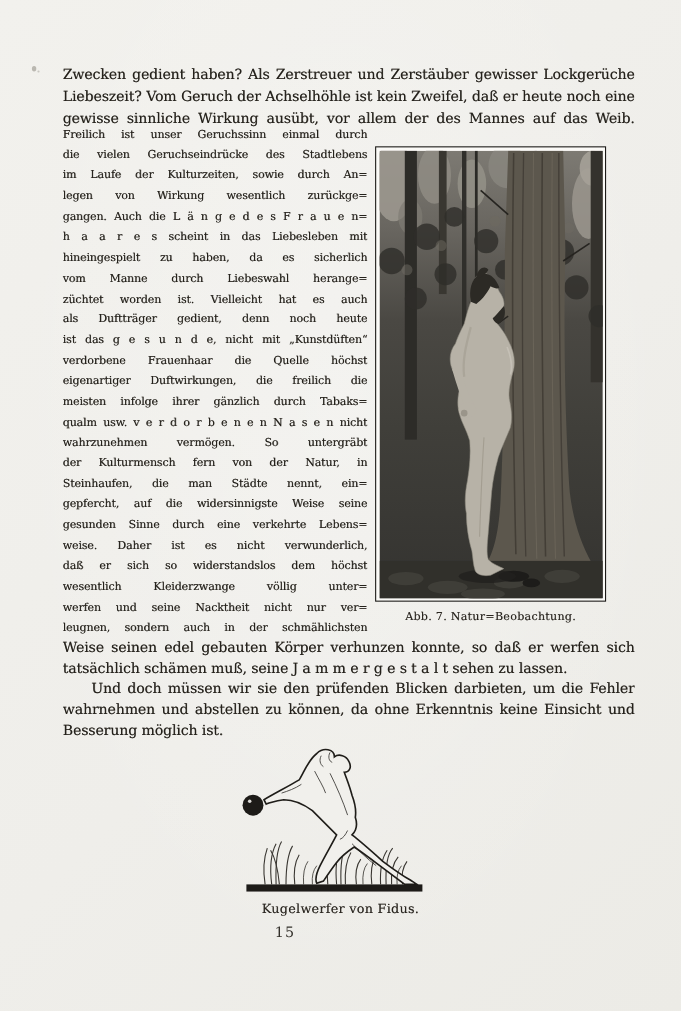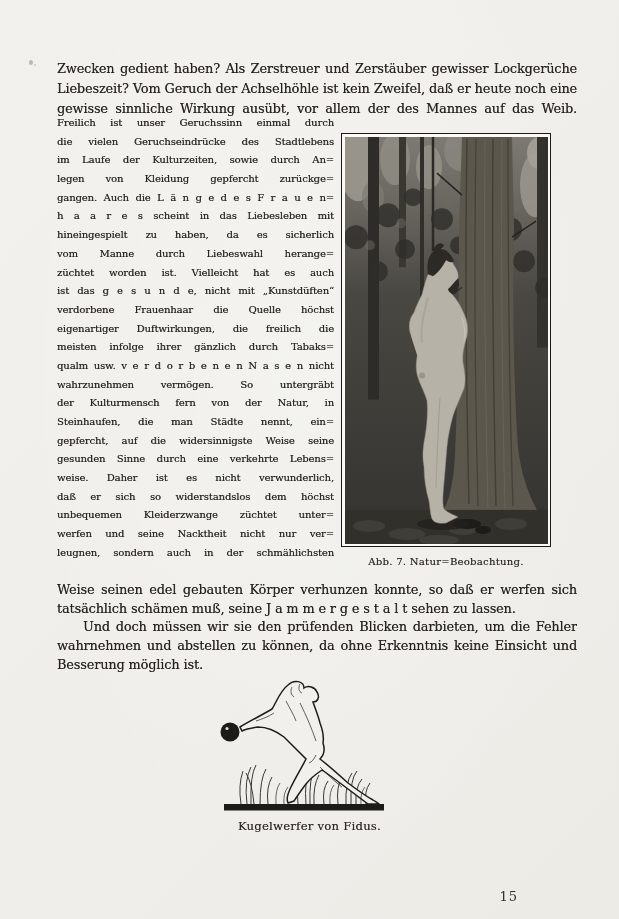--- a/index.html
+++ b/index.html
@@ -51,61 +51,62 @@
   }
 
   .drawing { position:absolute; left:216px; top:675px; width:180px; height:140px; }
   .drawing svg { display:block; width:100%; height:100%; }
   .drawing-caption {
     position:absolute; left:0; top:819px; width:619px;
     text-align:center; font-size:11.5px; color:#2a2620; letter-spacing:0.3px;
     text-shadow:0.25px 0 0 rgba(42,38,32,0.5);
   }
   .page-number {
-    position:absolute; left:0; top:889px; width:518px;
-    text-align:right; font-size:13px; color:#33302a; letter-spacing:1px;
+    position:absolute; left:0; top:841px; width:518px;
+    text-align:center; font-size:13px; color:#33302a; letter-spacing:1px;
   }
 </style>
 </head>
 <body>
 
 <div class="page">
 
   <div class="speck" style="left:29px;top:60px;width:4px;height:5px;opacity:.55;"></div>
   <div class="speck" style="left:34px;top:64px;width:2px;height:2px;opacity:.4;"></div>
 
   <div class="textblock top-para">
     <span class="line">Zwecken gedient haben?  Als Zerstreuer und Zerstäuber gewisser Lockgerüche der</span>
     <span class="line">Liebeszeit?  Vom Geruch der Achselhöhle ist kein Zweifel, daß er heute noch eine</span>
     <span class="line">gewisse sinnliche Wirkung ausübt, vor allem der des Mannes auf das Weib.</span>
   </div>
 
   <div class="textblock col-para">
     <span class="line">Freilich ist unser Geruchssinn einmal durch</span>
     <span class="line">die vielen Geruchseindrücke des Stadtlebens</span>
     <span class="line">im Laufe der Kulturzeiten, sowie durch An=</span>
-    <span class="line">legen von Kleidung gepfercht zurückge=</span>
+    <span class="line">legen von Wirkung wesentlich zurückge=</span>
     <span class="line">gangen. Auch die L ä n g e  d e s  F r a u e n=</span>
     <span class="line">h a a r e s  scheint in das Liebesleben mit</span>
     <span class="line">hineingespielt zu haben, da es sicherlich</span>
     <span class="line">vom Manne durch Liebeswahl herange=</span>
     <span class="line">züchtet worden ist.  Vielleicht hat es auch</span>
+    <span class="line">als Duftträger gedient, denn noch heute</span>
     <span class="line">ist das g e s u n d e, nicht mit „Kunstdüften“</span>
     <span class="line">verdorbene Frauenhaar die Quelle höchst</span>
     <span class="line">eigenartiger Duftwirkungen, die freilich die</span>
     <span class="line">meisten infolge ihrer gänzlich durch Tabaks=</span>
     <span class="line">qualm usw. v e r d o r b e n e n  N a s e n  nicht</span>
     <span class="line">wahrzunehmen vermögen.  So untergräbt</span>
     <span class="line">der Kulturmensch fern von der Natur, in</span>
     <span class="line">Steinhaufen, die man Städte nennt, ein=</span>
     <span class="line">gepfercht, auf die widersinnigste Weise seine</span>
     <span class="line">gesunden Sinne durch eine verkehrte Lebens=</span>
     <span class="line">weise.  Daher ist es nicht verwunderlich,</span>
     <span class="line">daß er sich so widerstandslos dem höchst</span>
-    <span class="line">unbequemen Kleiderzwange züchtet unter=</span>
+    <span class="line">wesentlich Kleiderzwange völlig unter=</span>
     <span class="line">werfen und seine Nacktheit nicht nur ver=</span>
     <span class="line">leugnen, sondern auch in der schmählichsten</span>
   </div>
 
   <div class="textblock close-para">
     <span class="line">Weise seinen edel gebauten Körper verhunzen konnte, so daß er werfen sich</span>
     <span class="line last">tatsächlich schämen muß, seine J a m m e r g e s t a l t  sehen zu lassen.</span>
     <span class="line indent">Und doch müssen wir sie  den prüfenden Blicken darbieten, um die Fehler</span>
     <span class="line">wahrnehmen und abstellen zu können, da ohne Erkenntnis keine Einsicht und</span>
     <span class="line last">Besserung möglich ist.</span>

